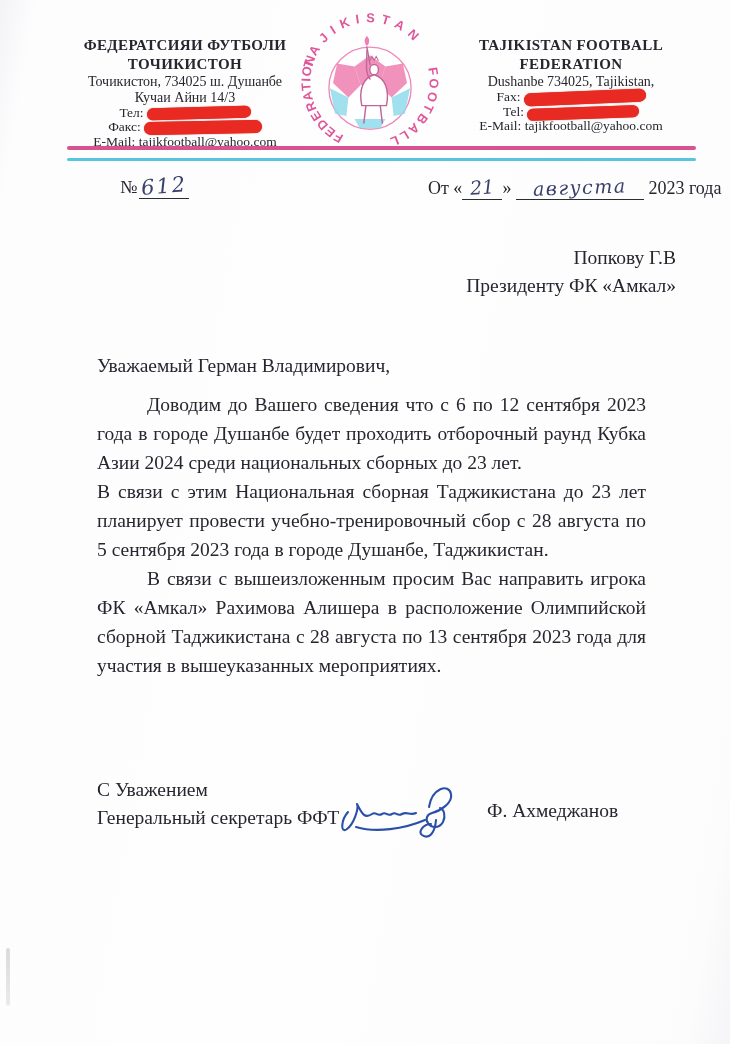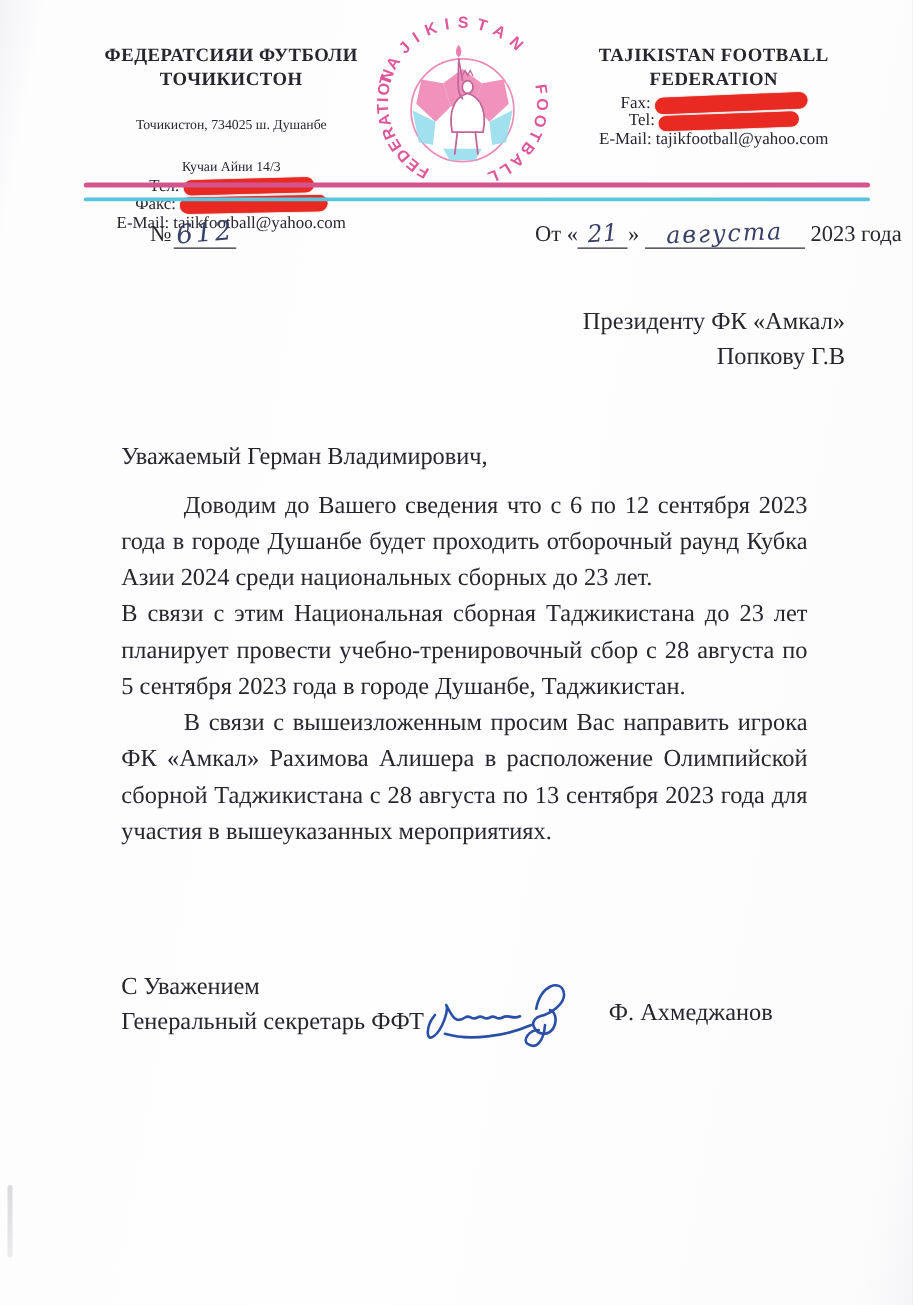--- a/index.html
+++ b/index.html
@@ -7,21 +7,21 @@
   .paper{
     position:relative;width:730px;height:1044px;margin:0 auto;overflow:hidden;
     background:linear-gradient(100deg,#f3f3f6 0%,#fdfdfe 4%,#fefeff 50%,#fcfcfd 95%,#f5f5f7 100%);
     color:#26262e;
   }
   
   .hdr-block{position:absolute;top:36px;text-align:center;line-height:14px;}
   .hdr-left{left:56px;width:258px;}
   .hdr-right{left:446px;width:250px;}
   .hdr-title{font-weight:bold;font-size:15px;line-height:19px;letter-spacing:.4px;}
-  .hdr-addr{font-size:11px;line-height:14.5px;margin-top:19px;}
+  .hdr-addr{font-size:14px;line-height:14.5px;margin-top:1px;}
   .hdr-row{font-size:13.5px;line-height:14px;margin-top:.5px;white-space:nowrap;}
   .redact{display:inline-block;vertical-align:middle;background:#e92a22;border-radius:7px;height:12px;margin-left:3px;box-shadow:0 0 1px #c61b15;}
   .redact.r1{width:104px;transform:rotate(-1.6deg);}
   .redact.r2{width:118px;height:13px;transform:rotate(-1deg);}
   .redact.r3{width:112px;height:12px;transform:rotate(-2deg);}
   .redact.r4{width:122px;height:13px;transform:rotate(-2.4deg);}
   
   .logo{position:absolute;left:298px;top:8px;width:144px;height:148px;}
   
   .rule{position:absolute;left:67px;width:629px;border-radius:2px;}
@@ -97,38 +97,39 @@
     <g font-family="Liberation Sans, sans-serif" font-weight="bold" font-size="12.5" fill="#e0569a">
       <text letter-spacing="6"><textPath href="#arcTop" startOffset="50%" text-anchor="middle">TAJIKISTAN</textPath></text>
       <text letter-spacing="2.5"><textPath href="#arcRight" startOffset="50%" text-anchor="middle">FOOTBALL</textPath></text>
       <text letter-spacing="1"><textPath href="#arcLeft" startOffset="50%" text-anchor="middle">FEDERATION</textPath></text>
     </g>
   </svg>
 
   <div class="hdr-block hdr-right">
     <div class="hdr-title">TAJIKISTAN FOOTBALL</div>
     <div class="hdr-title">FEDERATION</div>
+    <div class="hdr-addr">Dushanbe 734025, Tajikistan,</div>
     <div class="hdr-row"><span>Fax:</span><span class="redact r4"></span></div>
     <div class="hdr-row"><span>Tel:</span><span class="redact r3"></span></div>
     <div class="hdr-row">E-Mail: tajikfootball@yahoo.com</div>
   </div>
 
   <div class="rule rule-pink"></div>
   <div class="rule rule-cyan"></div>
 
   <div class="ref-number">
     <span>№</span><span class="u u-num"><span class="hw hw-num">612</span></span>
   </div>
   <div class="ref-date">
     <span>От «</span><span class="u u-day"><span class="hw hw-day">21</span></span><span>»</span> <span class="u u-month"><span class="hw hw-month">августа</span></span> <span>2023 года</span>
   </div>
 
   <div class="recipient">
+    <div>Попкову Г.В</div>
     <div>Президенту ФК «Амкал»</div>
-    <div>Попкову Г.В</div>
   </div>
 
   <div class="salutation">Уважаемый Герман Владимирович,</div>
   <div class="body-text">
     <p class="indent">Доводим до Вашего сведения что с 6 по 12 сентября 2023 года в городе Душанбе будет проходить отборочный раунд Кубка Азии 2024 среди национальных сборных до 23 лет.</p>
     <p>В связи с этим Национальная сборная Таджикистана до 23 лет планирует провести учебно-тренировочный сбор с 28 августа по 5 сентября 2023 года в городе Душанбе, Таджикистан.</p>
     <p class="indent">В связи с вышеизложенным просим Вас направить игрока ФК «Амкал» Рахимова Алишера в расположение Олимпийской сборной Таджикистана с 28 августа по 13 сентября 2023 года для участия в вышеуказанных мероприятиях.</p>
   </div>
 
   <div class="sign-left">

